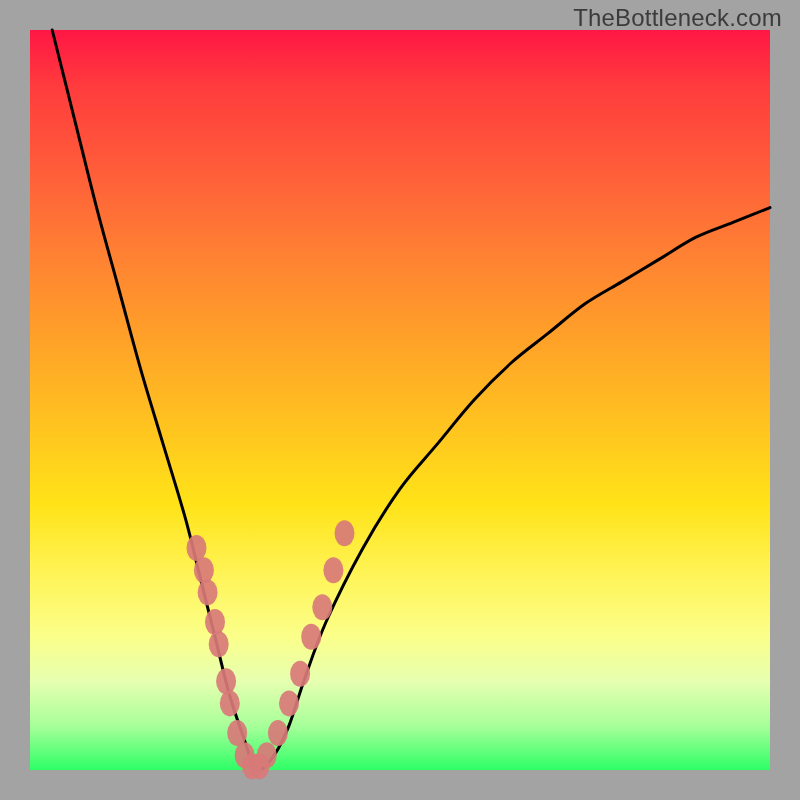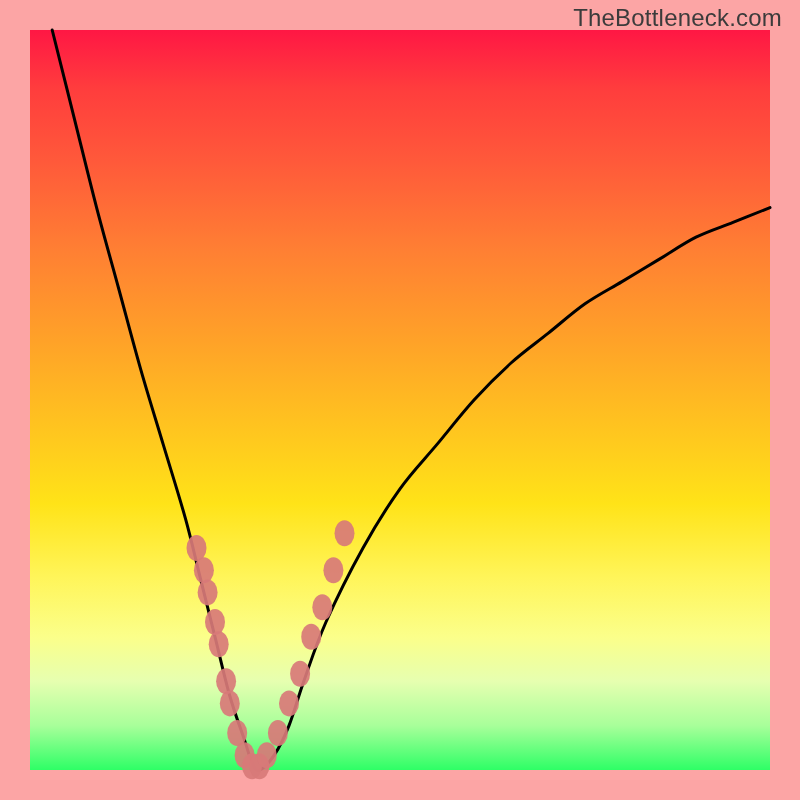--- a/index.html
+++ b/index.html
@@ -8,21 +8,21 @@
     width: 800px;
     height: 800px;
     background: #000;
     font-family: Arial, Helvetica, sans-serif;
     overflow: hidden;
   }
   .frame {
     position: relative;
     width: 800px;
     height: 800px;
-    background: #fca5a5;
+    background: #a3a3a3;
   }
   .plot-area {
     position: absolute;
     left: 30px;
     top: 30px;
     width: 740px;
     height: 740px;
     background: linear-gradient(to bottom,
       #ff1744 0%,
       #ff3d3d 8%,

